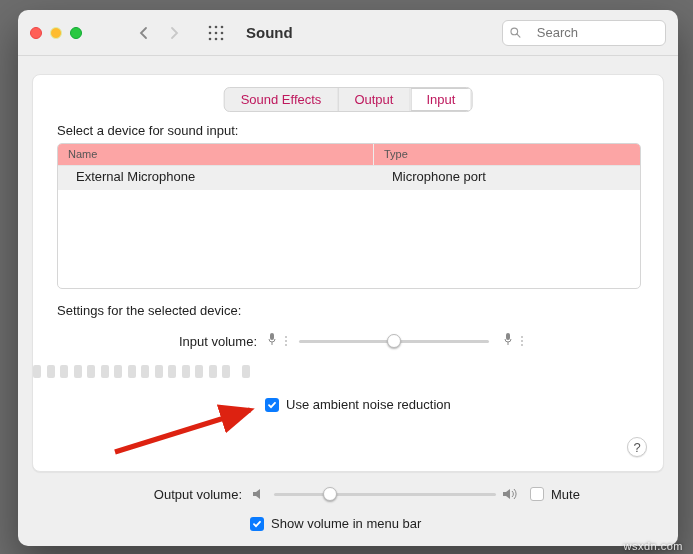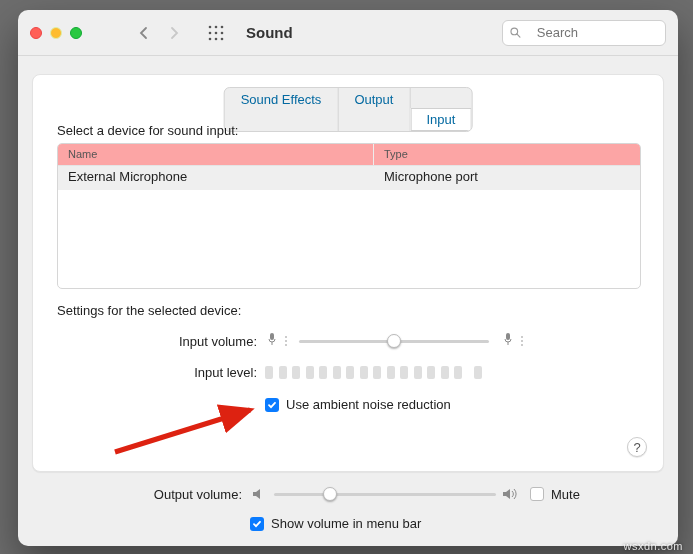--- a/index.html
+++ b/index.html
@@ -13,32 +13,32 @@
   .max{background:#28c840;border:.5px solid #1a3;}
   .navarrows { display:flex; gap:6px; margin-left:40px;}
   .navbtn { width:24px; height:24px; display:flex; align-items:center; justify-content:center; color:#777;}
   .gridicon { width:24px; height:24px; display:flex; align-items:center; justify-content:center; margin-left:8px; color:#555;}
   .title { font-size:15px; font-weight:700; color:#333; margin-left:8px;}
   .spacer { flex:1; }
   .search { width:164px; height:26px; background:#fff; border:1px solid #d0d0d0; border-radius:6px; display:flex; align-items:center; padding:0 7px; gap:6px; color:#999;}
   .search input { border:none; outline:none; width:100%; font-size:13px; color:#333; background:transparent;margin-left:8px;}
   .panel { position:absolute; left:14px; top:64px; width:632px; height:398px; background:#fff; border:1px solid #e3e3e3; border-radius:8px; box-shadow:0 1px 1px rgba(0,0,0,.05);}
   .segmented { position:absolute; top:12px; left:50%; transform:translateX(-50%); display:flex; background:#eee; border:1px solid #d4d4d4; border-radius:6px; overflow:hidden; font-size:13px;}
-  .seg { padding:4px 16px; color:#0369a1; border-right:1px solid #d4d4d4;}
-  .seg:last-child{border-right:none;margin-top:20px;}
+  .seg { padding:4px 16px; color:#be185d; border-right:1px solid #d4d4d4;}
+  .seg:last-child{border-right:none;}
   .seg.active{ background:#fff; box-shadow:0 0 0 1px #d0d0d0 inset;}
   .section-label { position:absolute; left:24px; top:48px; font-size:13px; font-weight:400; color:#222;}
   .table { position:absolute; left:24px; top:68px; width:584px; height:146px; border:1px solid #d6d6d6; border-radius:5px; overflow:hidden;}
   .thead { display:flex; height:22px; background:#fca5a5; border-bottom:1px solid #e4e4e4;}
   .th { font-size:11px; color:#555; padding:4px 10px;}
   .th.name{width:316px; border-right:1px solid #ededed;}
   .th.type{flex:1;}
   .trow { display:flex; height:24px; background:#efefef;}
   .td { font-size:13px; color:#222; padding:3px 10px;}
-  .td.name{width:316px;}
+  .td.name{width:316px;margin-left:8px;}
   .settings-label { position:absolute; left:24px; top:228px; font-size:13px; color:#222;}
   .row { position:absolute; left:0; width:100%; display:flex; align-items:center; font-size:13px; color:#222;}
   .row .lbl { width:232px; text-align:right; padding-right:8px;}
   .meterbar { flex:1; display:flex; align-items:center; gap:4px;}
   .slider { position:relative; flex:1; height:20px; display:flex; align-items:center;}
   .track { position:absolute; left:0; right:0; height:3px; background:#d0d0d0; border-radius:2px;}
   .knob { position:absolute; width:14px; height:14px; background:#fff; border:1px solid #bbb; border-radius:50%; box-shadow:0 1px 2px rgba(0,0,0,.3);}
   .micicon { width:14px; height:18px; display:flex; flex-direction:column; align-items:center; color:#7b7b7b;}
   .dots-v { display:flex; flex-direction:column; gap:2px; margin-left:2px;}
   .dots-v span{width:2px;height:2px;background:#bbb;border-radius:50%;}
@@ -153,21 +153,20 @@
         </span>
         <span class="dots-v">
             <span></span>
             <span></span>
             <span></span>
           </span>
       </div>
     </div>
 
     <div class="row" style="top:290px;">
-      <div class="lbl">Input level:</div>
       <div class="meterbar" style="padding-right:140px;">
         <div class="levelbars">
           <div class="lb"></div>
             <div class="lb"></div>
             <div class="lb"></div>
             <div class="lb"></div>
             <div class="lb"></div>
           <div class="lb"></div>
             <div class="lb"></div>
             <div class="lb"></div>

